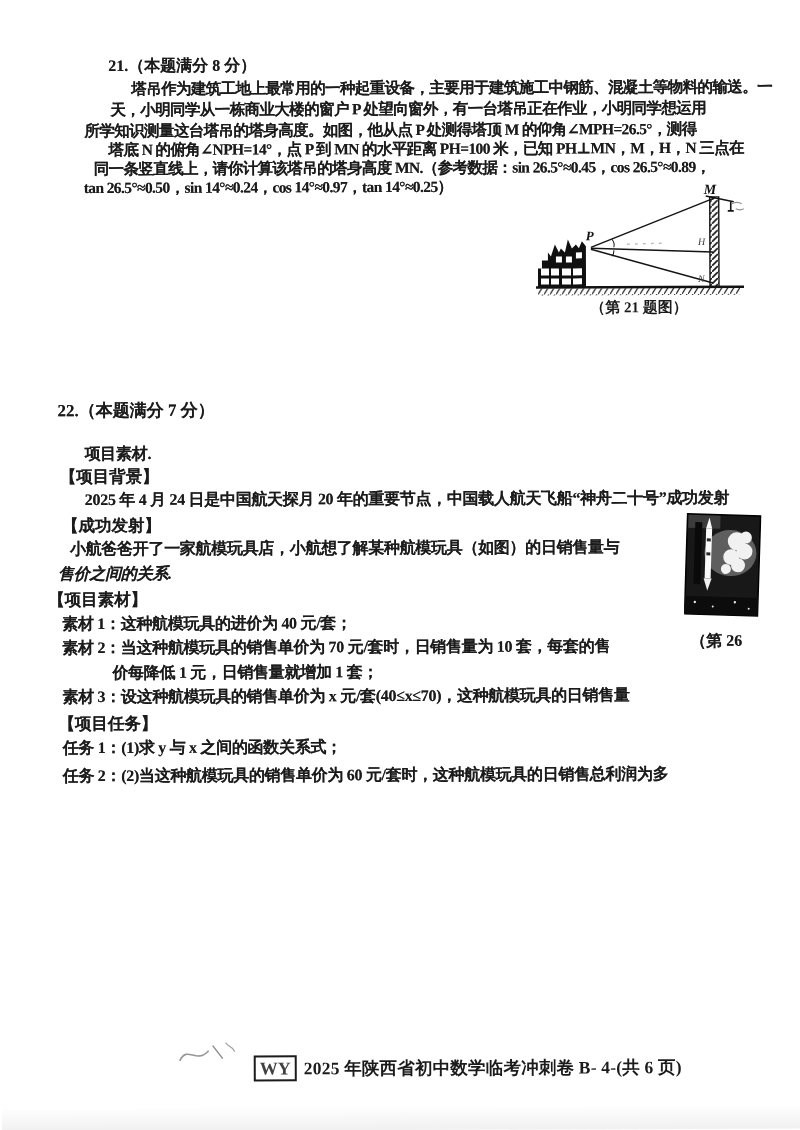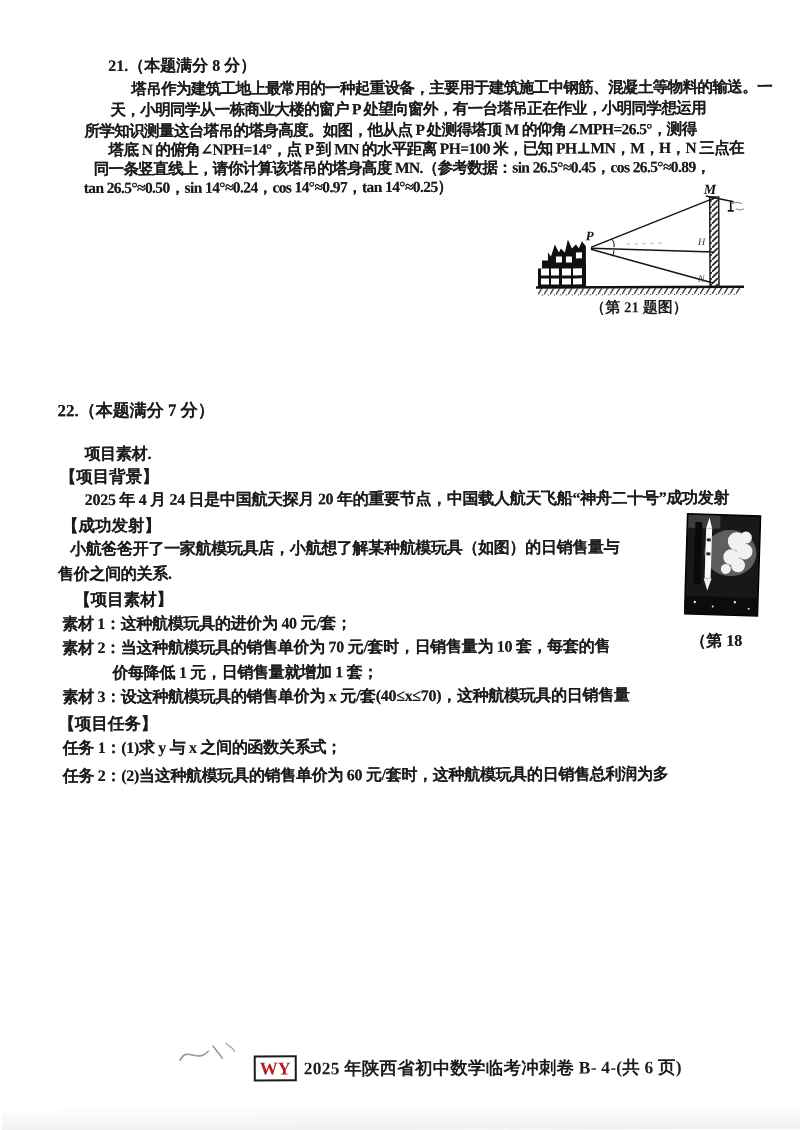--- a/index.html
+++ b/index.html
@@ -24,38 +24,38 @@
   .q21-l4{left:110px;top:139px;}
   .q21-l5{left:95px; top:158px;}
   .q21-l6{left:85px; top:177px;}
   
   .q22-l0{left:58px; top:398px;font-size:17px;}
   .q22-l1{left:85px; top:443px;}
   .q22-l2{left:60px; top:465px;}
   .q22-l3{left:85px; top:489px;}
   .q22-l4{left:62px; top:514px;}
   .q22-l5{left:70px; top:538px;}
-  .q22-l6{left:58px; top:563px;}
-  .q22-l7{left:74px; top:588px;}
+  .q22-l6{left:58px; top:563px;font-style:italic;}
+  .q22-l7{left:48px; top:588px;}
   .q22-l8{left:62px; top:613px;}
   .q22-l9{left:62px; top:637px;}
   .q22-l10{left:112px;top:662px;}
   .q22-l11{left:62px; top:686px;}
   .q22-l12{left:58px; top:712px;}
   .q22-l13{left:62px; top:737px;}
   .q22-l14{left:62px; top:765px;}
   
   #fig21{position:absolute;left:533px;top:183px;}
   #fig22caption{left:690px;top:632px;font-size:16px;}
   #rocket{position:absolute;left:684px;top:514px;}
   
   #footer{position:absolute;left:252px;top:1055px;display:flex;align-items:center;}
   #footer .badge{
     border:2px solid #1b1b1b;padding:0 4px;font-size:18px;font-weight:800;
-    color:#b91c1c;margin-right:7px;line-height:22px;
+    color:#404040;margin-right:7px;line-height:22px;
   }
   #footer .ftext{font-size:17.5px;font-weight:800;color:#1b1b1b;letter-spacing:0.2px;}
   #scribble{position:absolute;left:175px;top:1036px;}
   .bshade{position:absolute;left:0;right:0;bottom:0;height:24px;
     background:linear-gradient(180deg,rgba(0,0,0,0) 0%,rgba(110,110,110,0.10) 100%);}
 </style>
 </head>
 <body>
 
 <div id="paper">
@@ -173,21 +173,21 @@
 
         <rect x="2" y="84" width="73" height="18" fill="#0c0c0c"></rect>
         <g fill="#e8e8e8">
           <circle cx="12" cy="90" r="1.2"></circle>
           <circle cx="30" cy="94" r="1"></circle>
           <circle cx="52" cy="89" r="1.2"></circle>
           <circle cx="66" cy="95" r="1"></circle>
         </g>
       </g>
     </svg>
-    <div class="tl q22t hd" id="fig22caption">（第 18</div>
+    <div class="tl q22t hd" id="fig22caption">（第 26</div>
   </div>
 
   <svg id="scribble" width="66" height="34" viewBox="0 0 66 34">
     <path d="M3,24 C11,8 19,28 32,14" stroke="#979797" stroke-width="1.6" fill="none"></path>
     <path d="M36,9 L46,22" stroke="#8a8a8a" stroke-width="1.4" fill="none"></path>
     <path d="M49,6 C52,11 54,8 58,15" stroke="#a5a5a5" stroke-width="1.2" fill="none"></path>
   </svg>
   <div id="footer">
     <span class="badge">WY</span>
     <span class="ftext">2025 年陕西省初中数学临考冲刺卷 B- 4-(共 6 页)</span>

